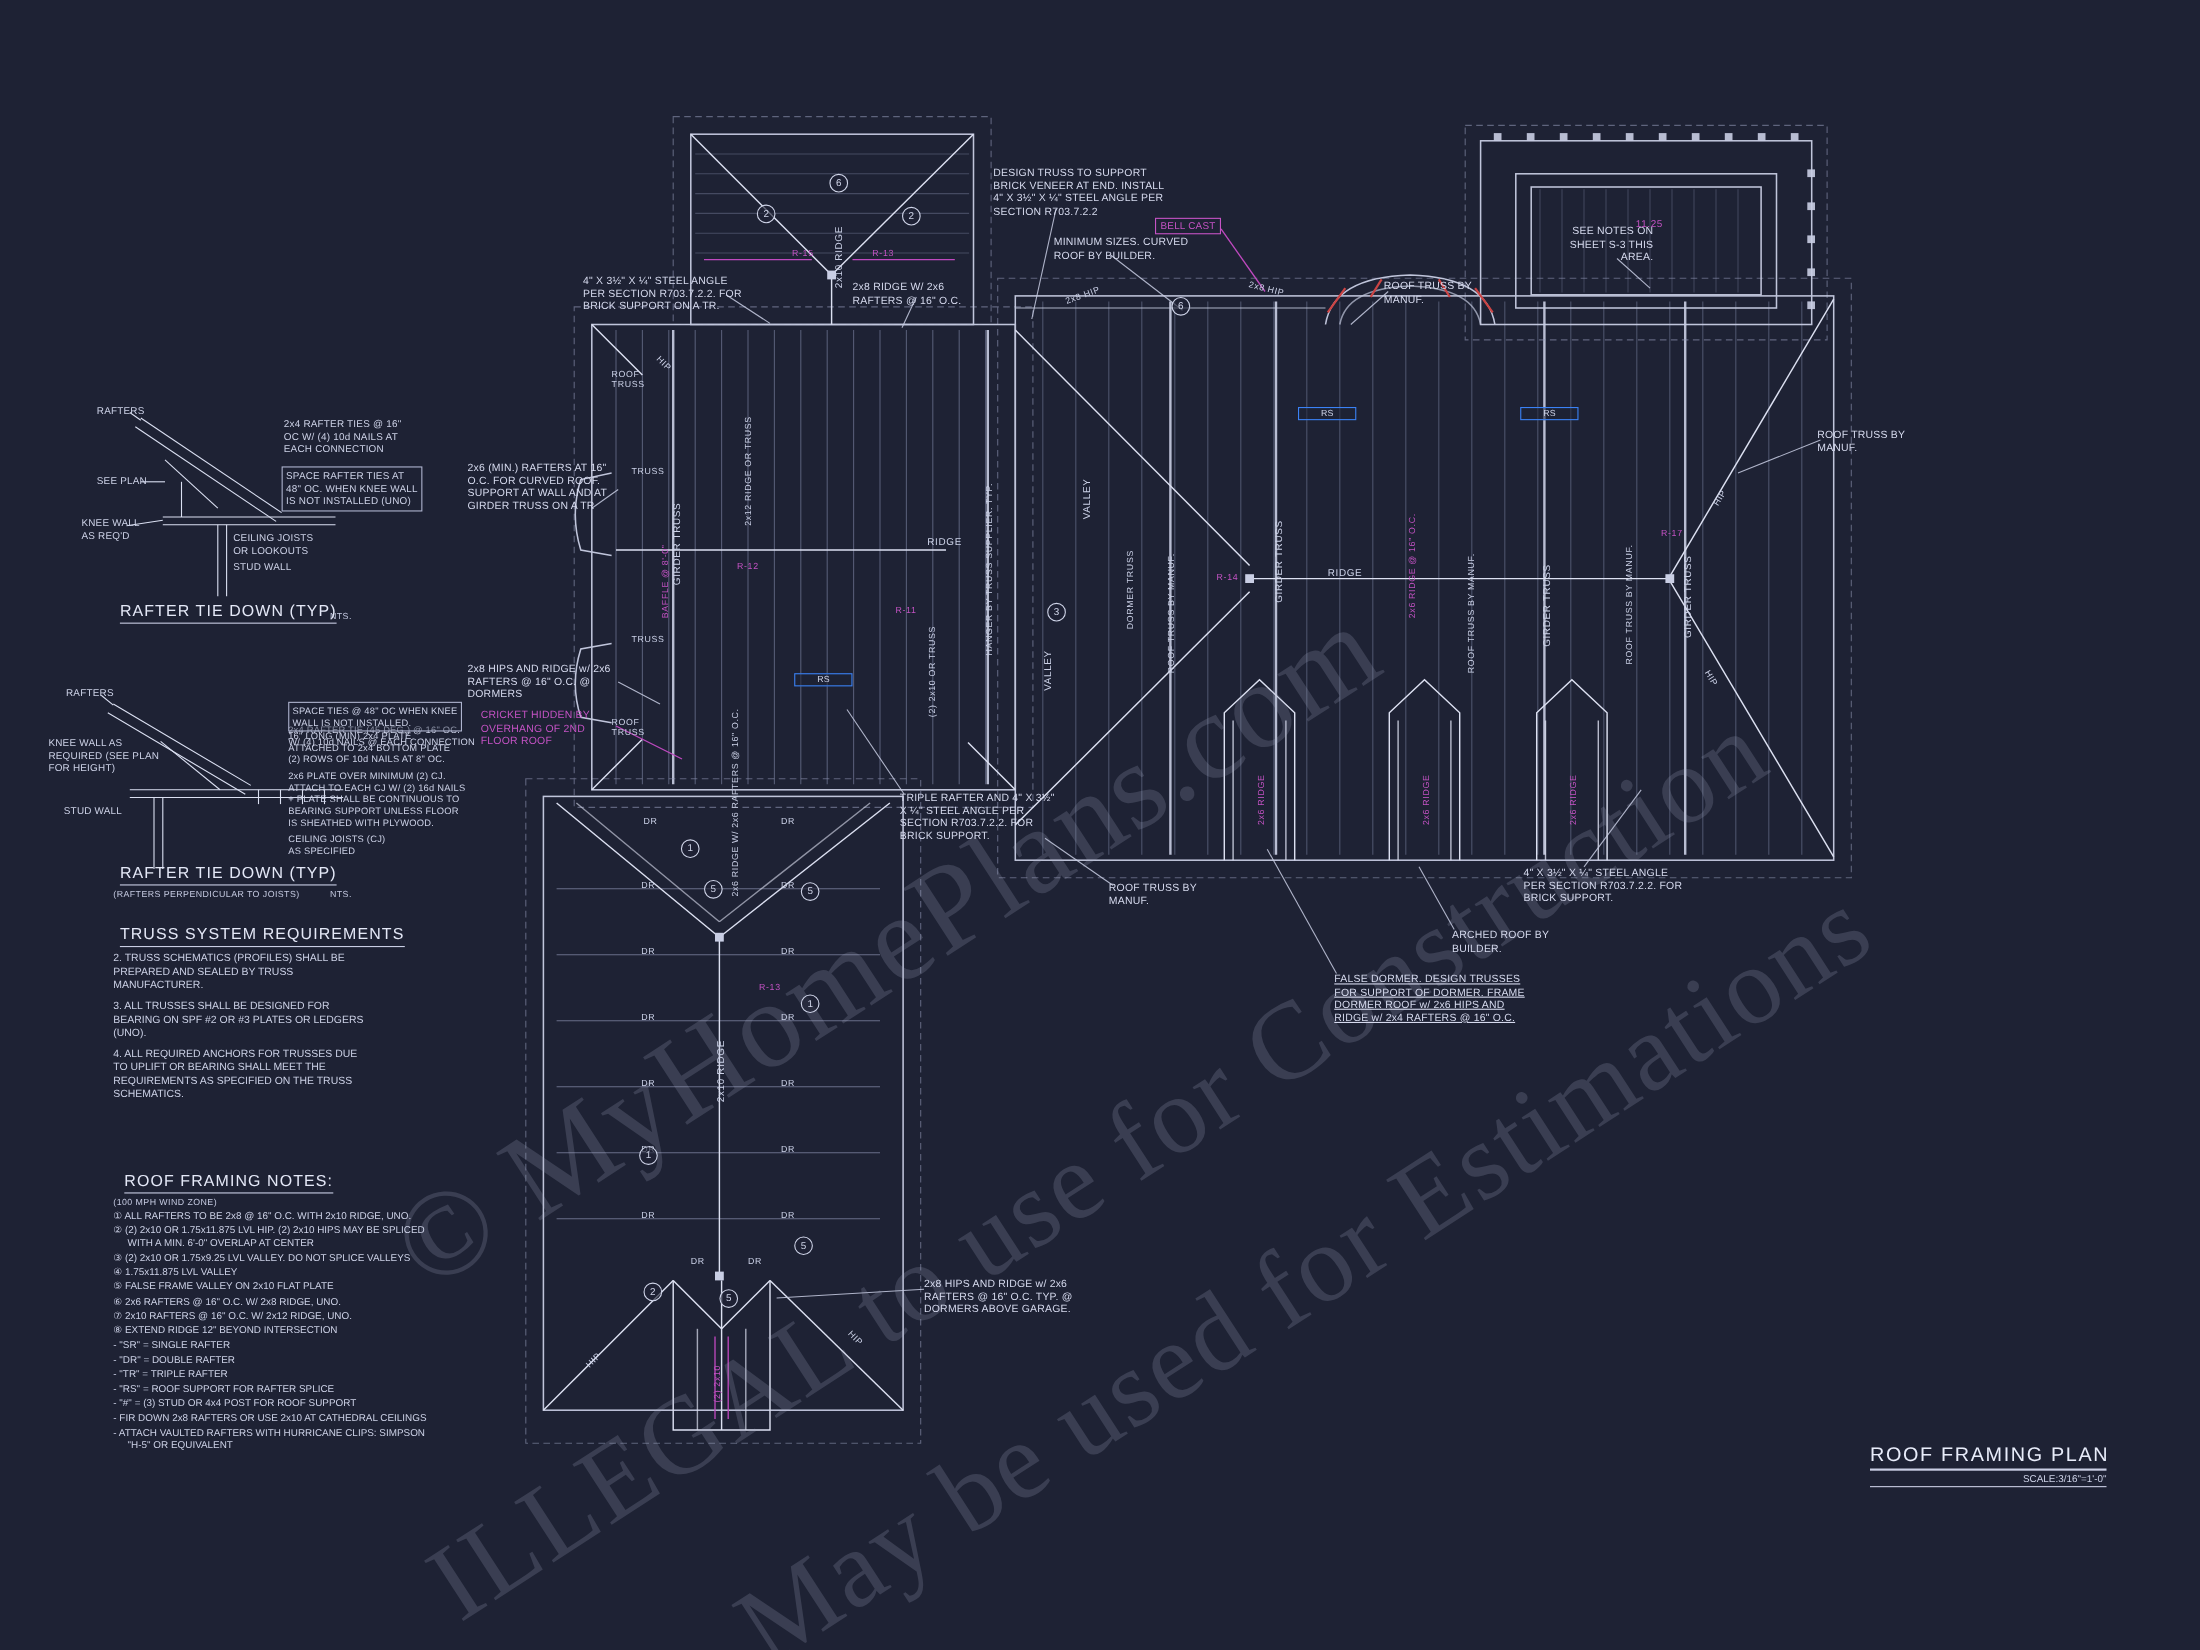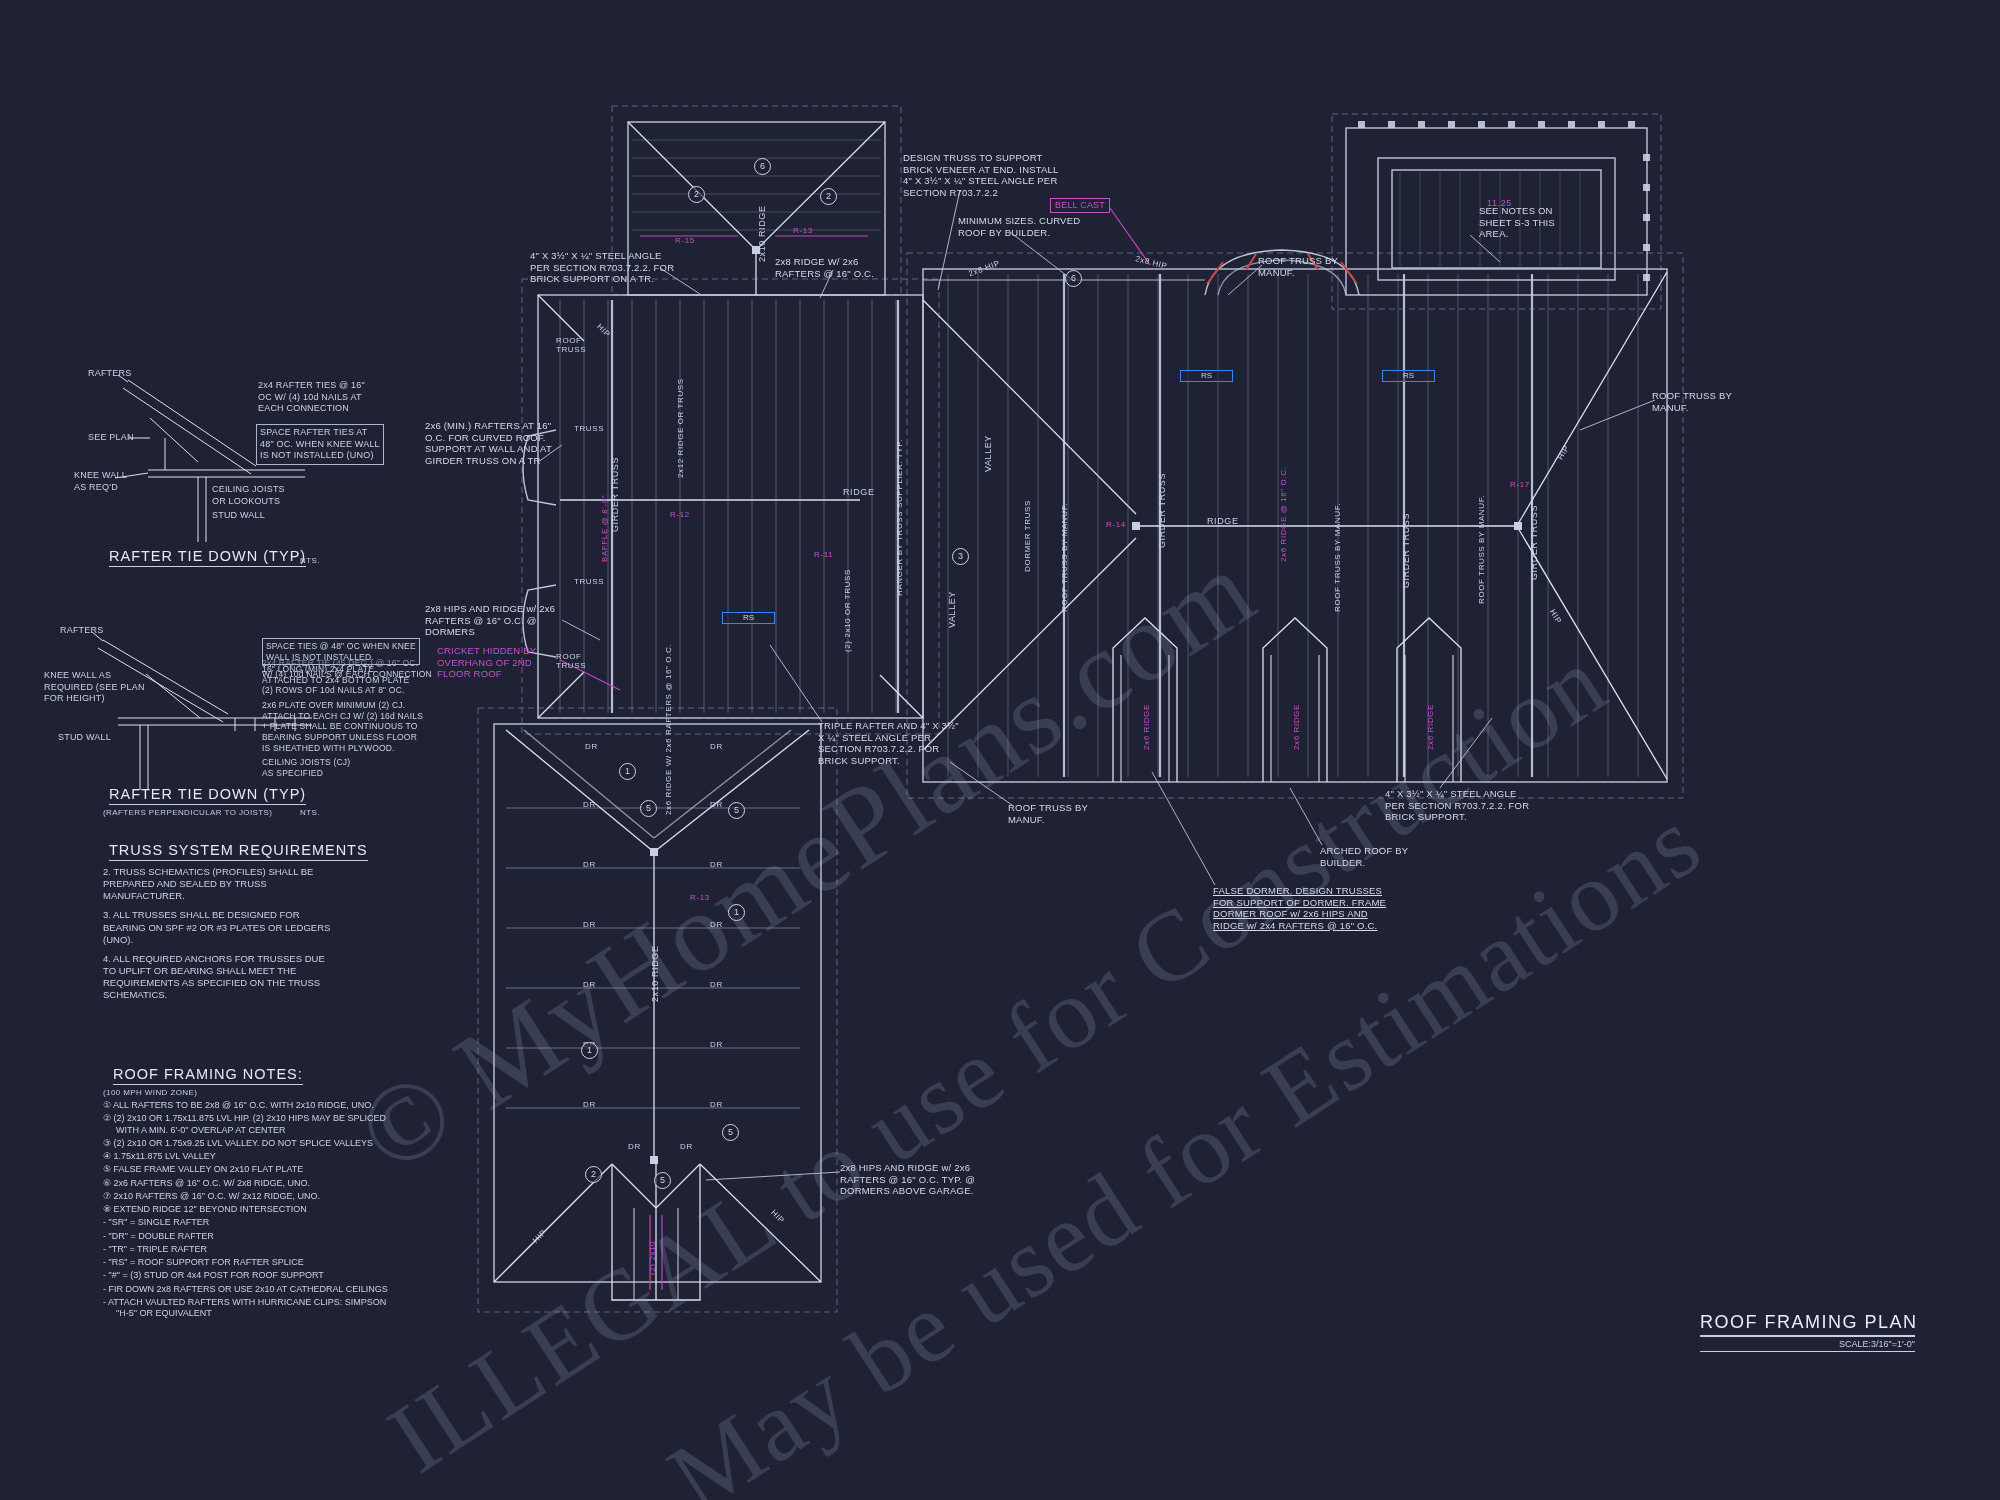--- a/index.html
+++ b/index.html
@@ -358,21 +358,21 @@
     <div class="it">- FIR DOWN 2x8 RAFTERS OR USE 2x10 AT CATHEDRAL CEILINGS</div>
     <div class="it">- ATTACH VAULTED RAFTERS WITH HURRICANE CLIPS: SIMPSON "H-5" OR EQUIVALENT</div>
   </div>
 
   <div class="co" style="left:530px;top:250px;width:150px;">4" X 3½" X ¼" STEEL ANGLE PER SECTION R703.7.2.2. FOR BRICK SUPPORT ON A TR.</div>
   <div class="co" style="left:775px;top:256px;width:115px;">2x8 RIDGE W/ 2x6 RAFTERS @ 16" O.C.</div>
   <div class="co" style="left:903px;top:152px;width:165px;">DESIGN TRUSS TO SUPPORT BRICK VENEER AT END. INSTALL 4" X 3½" X ¼" STEEL ANGLE PER SECTION R703.7.2.2</div>
   <div class="co" style="left:958px;top:215px;width:135px;">MINIMUM SIZES. CURVED ROOF BY BUILDER.</div>
   <div class="co mag box" style="left:1050px;top:198px;">BELL CAST</div>
   <div class="co" style="left:1258px;top:255px;width:115px;">ROOF TRUSS BY MANUF.</div>
-  <div class="co" style="left:1479px;top:205px;width:105px;">SEE NOTES ON SHEET S-3 THIS AREA.</div>
+  <div class="co" style="left:1398px;top:205px;width:105px;text-align:right;">SEE NOTES ON SHEET S-3 THIS AREA.</div>
   <div class="co" style="left:1652px;top:390px;width:115px;">ROOF TRUSS BY MANUF.</div>
   <div class="co" style="left:425px;top:420px;width:140px;">2x6 (MIN.) RAFTERS AT 16" O.C. FOR CURVED ROOF. SUPPORT AT WALL AND AT GIRDER TRUSS ON A TR</div>
   <div class="co" style="left:425px;top:603px;width:140px;">2x8 HIPS AND RIDGE w/ 2x6 RAFTERS @ 16" O.C. @ DORMERS</div>
   <div class="co mag" style="left:437px;top:645px;width:125px;">CRICKET HIDDEN BY OVERHANG OF 2ND FLOOR ROOF</div>
   <div class="co" style="left:818px;top:720px;width:145px;">TRIPLE RAFTER AND 4" X 3½" X ¼" STEEL ANGLE PER SECTION R703.7.2.2. FOR BRICK SUPPORT.</div>
   <div class="co" style="left:1008px;top:802px;width:115px;">ROOF TRUSS BY MANUF.</div>
   <div class="co" style="left:1385px;top:788px;width:145px;">4" X 3½" X ¼" STEEL ANGLE PER SECTION R703.7.2.2. FOR BRICK SUPPORT.</div>
   <div class="co" style="left:1320px;top:845px;width:105px;">ARCHED ROOF BY BUILDER.</div>
   <div class="co" style="left:1213px;top:885px;width:175px;text-decoration:underline;">FALSE DORMER. DESIGN TRUSSES FOR SUPPORT OF DORMER. FRAME DORMER ROOF w/ 2x6 HIPS AND RIDGE w/ 2x4 RAFTERS @ 16" O.C.</div>
   <div class="co" style="left:840px;top:1162px;width:135px;">2x8 HIPS AND RIDGE w/ 2x6 RAFTERS @ 16" O.C. TYP. @ DORMERS ABOVE GARAGE.</div>
@@ -424,21 +424,21 @@
   <span class="plabel s8" style="left:628px;top:1142px;">DR</span>
   <span class="plabel s8" style="left:680px;top:1142px;">DR</span>
 
   <span class="rsbox" style="left:1180px;top:370px;">RS</span>
   <span class="rsbox" style="left:1382px;top:370px;">RS</span>
   <span class="rsbox" style="left:722px;top:612px;">RS</span>
 
   <span class="plabel v s8 mag" style="left:600px;top:562px;">BAFFLE @ 8'-0"</span>
   <span class="plabel v s8 mag" style="left:1279px;top:562px;">2x6 RIDGE @ 16" O.C.</span>
   <span class="plabel mag" style="left:1487px;top:198px;">11.25</span>
-  <span class="plabel s8 mag" style="left:675px;top:226px;margin-top:10px;">R-15</span>
+  <span class="plabel s8 mag" style="left:720px;top:226px;">R-15</span>
   <span class="plabel s8 mag" style="left:793px;top:226px;">R-13</span>
   <span class="plabel s8 mag" style="left:670px;top:510px;">R-12</span>
   <span class="plabel s8 mag" style="left:814px;top:550px;">R-11</span>
   <span class="plabel s8 mag" style="left:1106px;top:520px;">R-14</span>
   <span class="plabel s8 mag" style="left:1510px;top:480px;">R-17</span>
   <span class="plabel s8 mag" style="left:690px;top:893px;">R-13</span>
   <span class="plabel v s8 mag" style="left:1142px;top:750px;">2x6 RIDGE</span>
   <span class="plabel v s8 mag" style="left:1292px;top:750px;">2x6 RIDGE</span>
   <span class="plabel v s8 mag" style="left:1426px;top:750px;">2x6 RIDGE</span>
   <span class="plabel v s8 mag" style="left:648px;top:1275px;">(2) 2x10</span>

